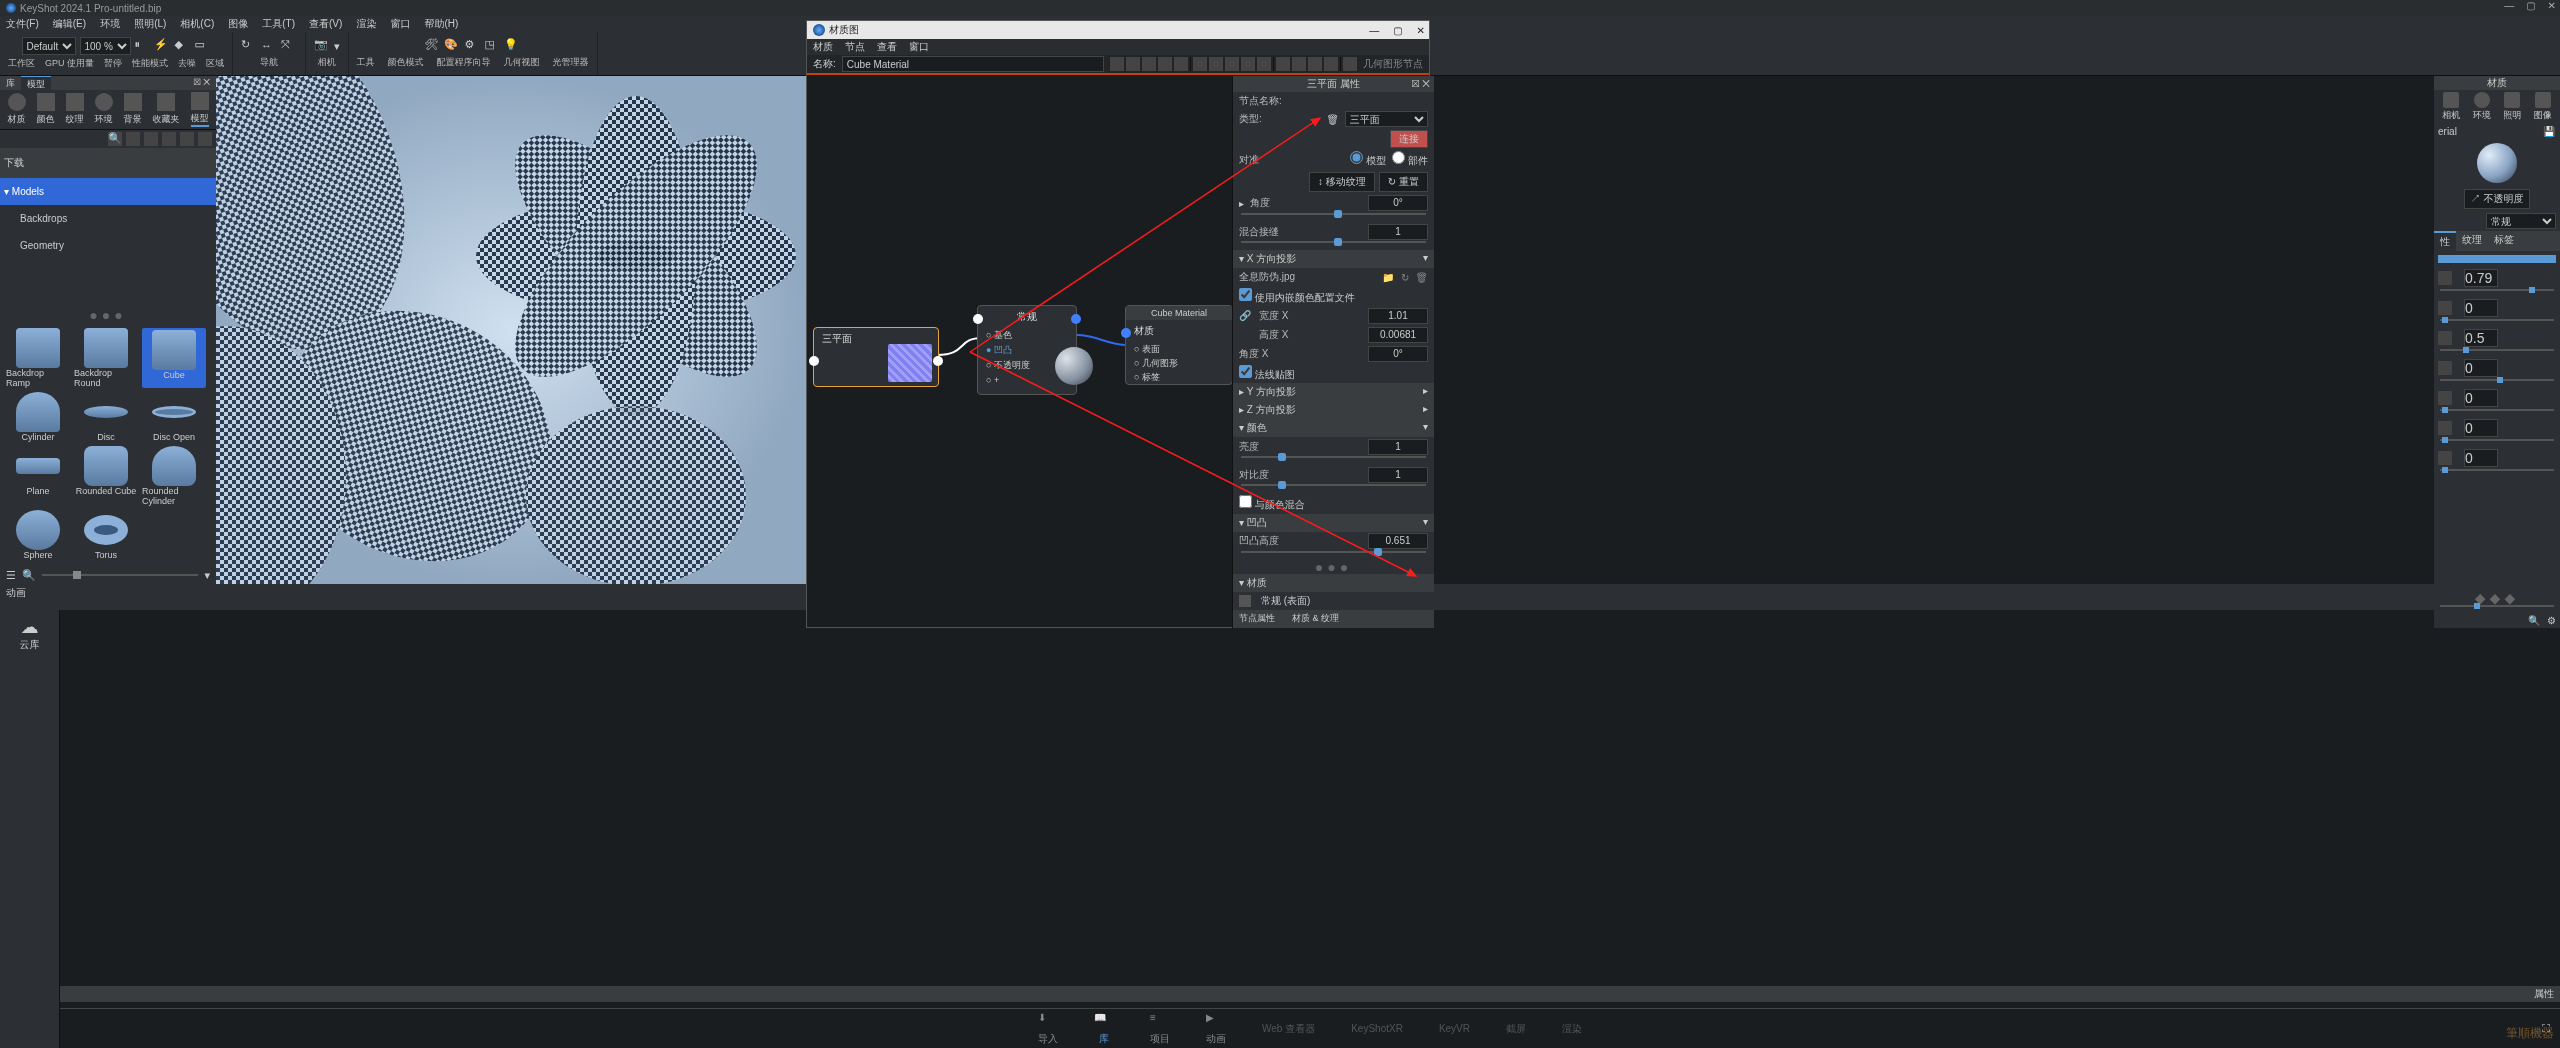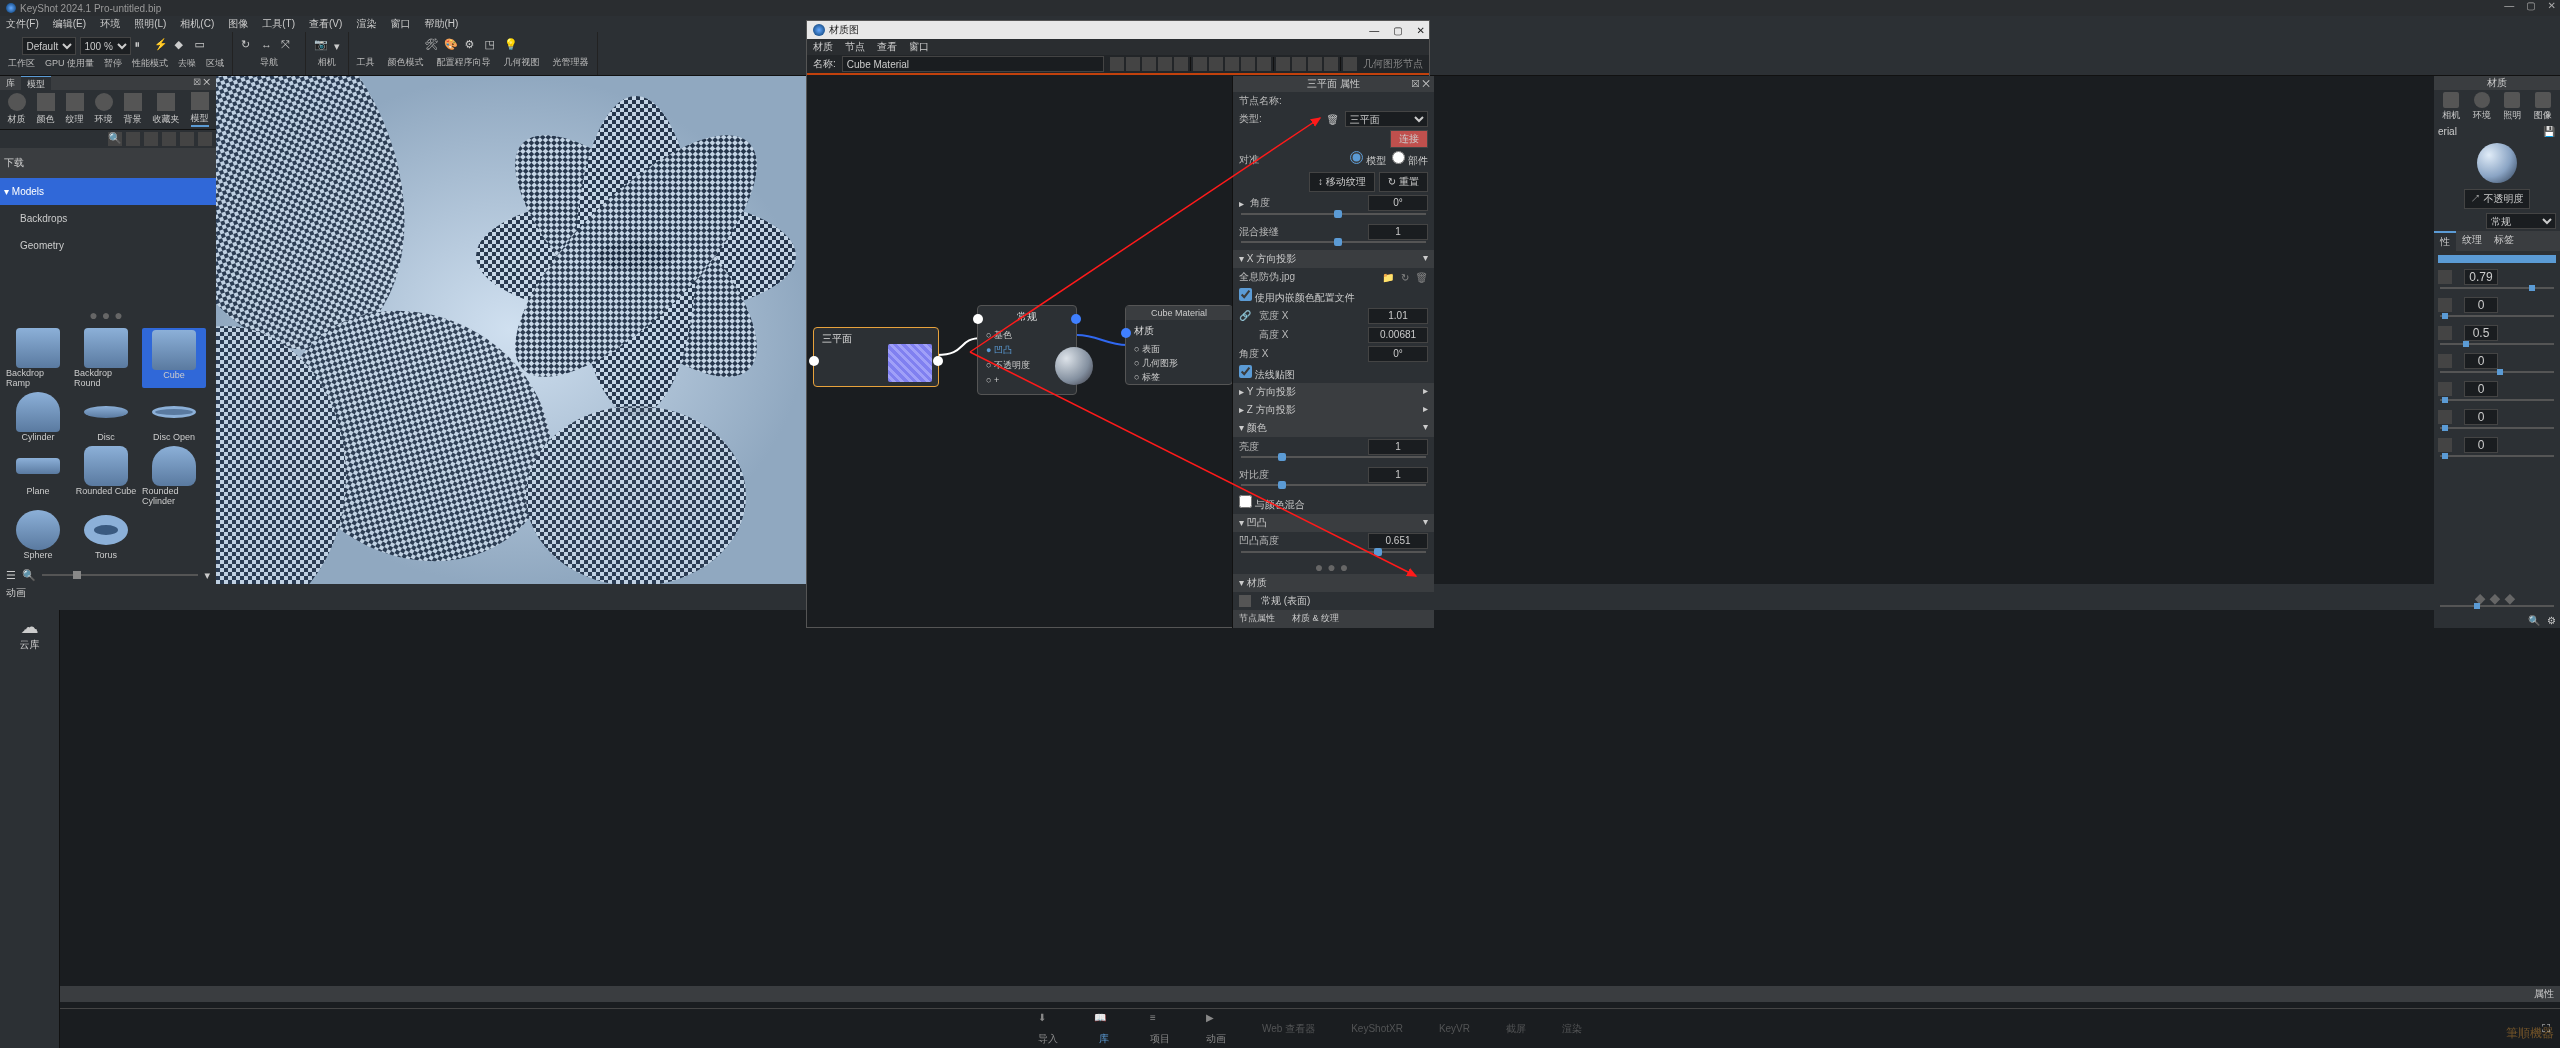--- a/index.html
+++ b/index.html
@@ -75,21 +75,21 @@
 
 
 .far { position: absolute; right: 0; top: 76px; width: 126px; height: 552px; background: #2c3034; font-size: 10px; display: flex; flex-direction: column; }
 .far .ttl { height: 14px; background: #3a3d40; text-align: center; }
 .far .icorow { display: flex; justify-content: space-around; padding: 2px; }
 .far .icorow .c { display:flex; flex-direction:column; align-items:center; font-size:9px; gap:1px;}
 .far .icorow .i { width: 16px; height: 16px; background: #555; border-radius: 2px; }
 .far .matball { width: 40px; height: 40px; border-radius: 50%; background: radial-gradient(circle at 30% 30%, #e0ecf8, #8aa4c4 55%, #2a3a50 100%); margin: 4px auto; }
 .far .row { display: flex; align-items: center; padding: 2px 4px; gap: 12px; }
 .far .row .i2 { width: 14px; height: 14px; background: #444; }
-.far .row .num { width: 34px; background: #1a1d20; border: 1px solid #444; color: #ccc; font-size: 12px; text-align: center; }
+.far .row .num { width: 34px; background: #1a1d20; border: 1px solid #444; color: #ccc; font-size: 14px; text-align: left; }
 .far .tabs { display: flex; background: #3a3d40; }
 .far .tabs span { padding: 2px 6px; }
 .far .tabs .on { background: #2c3034; border-top: 2px solid #5b9bd5; }
 .far .srow { height: 8px; padding: 0 6px; }
 .far .srow .tr { height: 2px; background: #555; position: relative; }
 .far .srow .tr .k { width: 6px; height: 6px; background: #5b9bd5; position: absolute; top: -2px; }
 
 .redline { position: absolute; pointer-events: none; }
 </style>
 </head>

